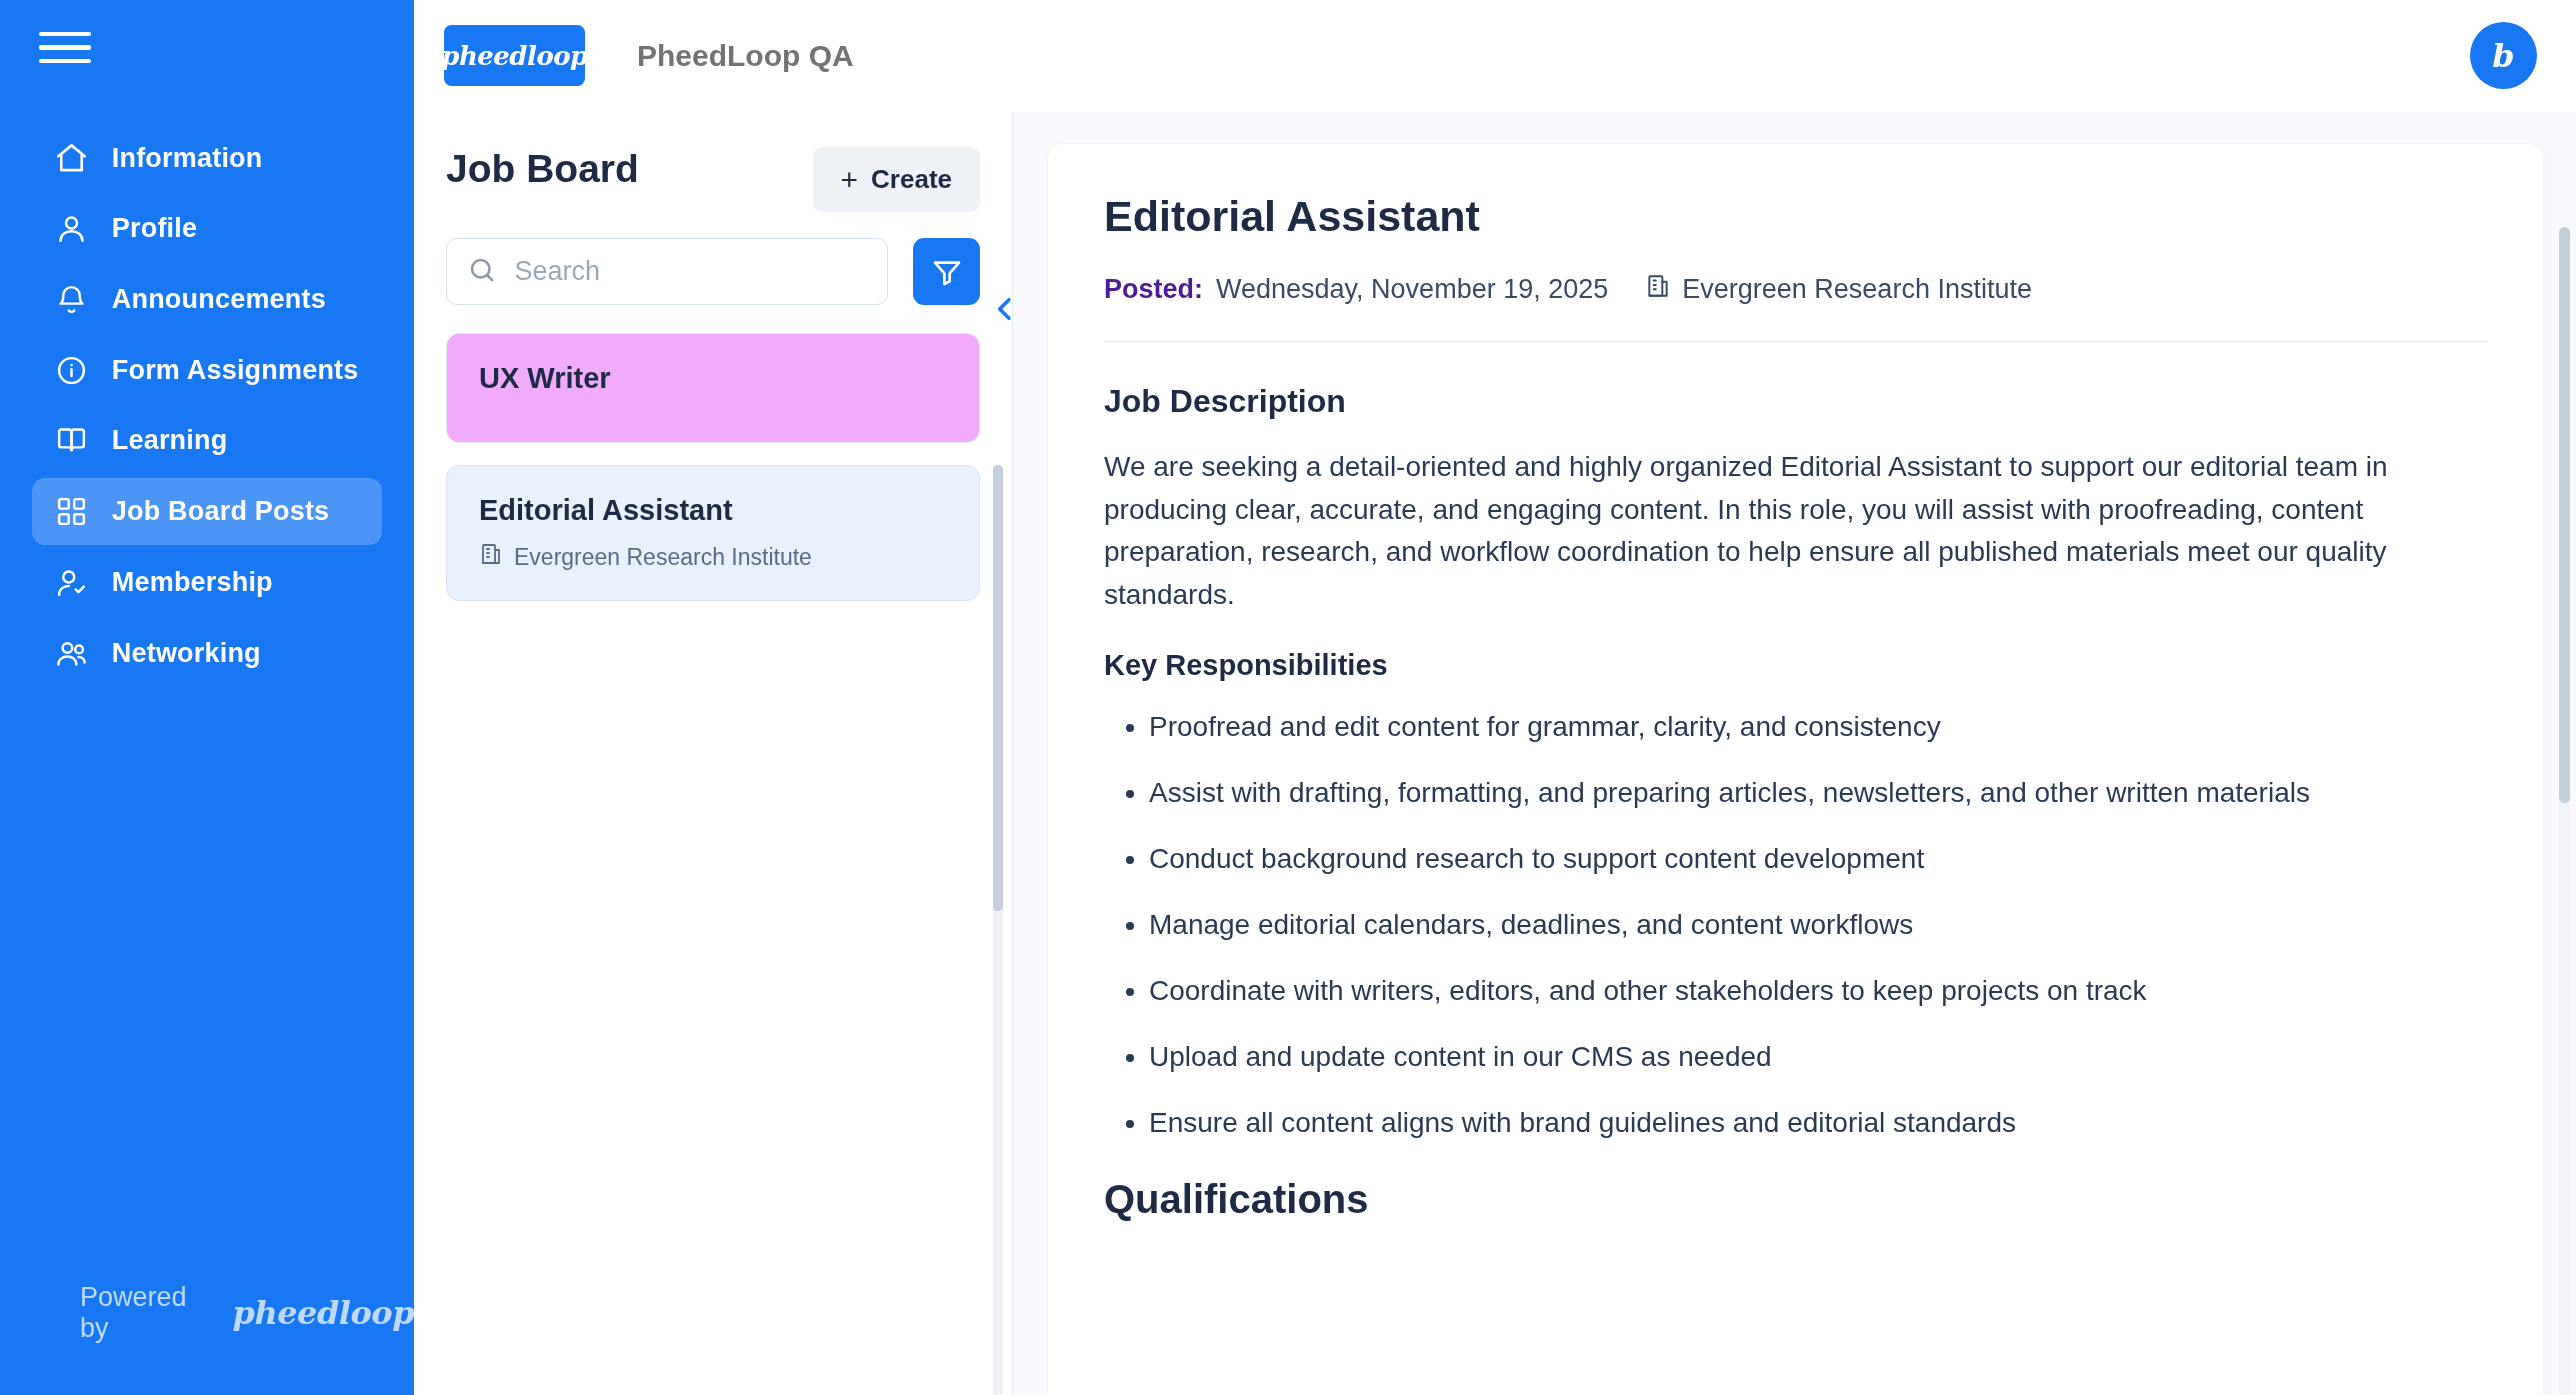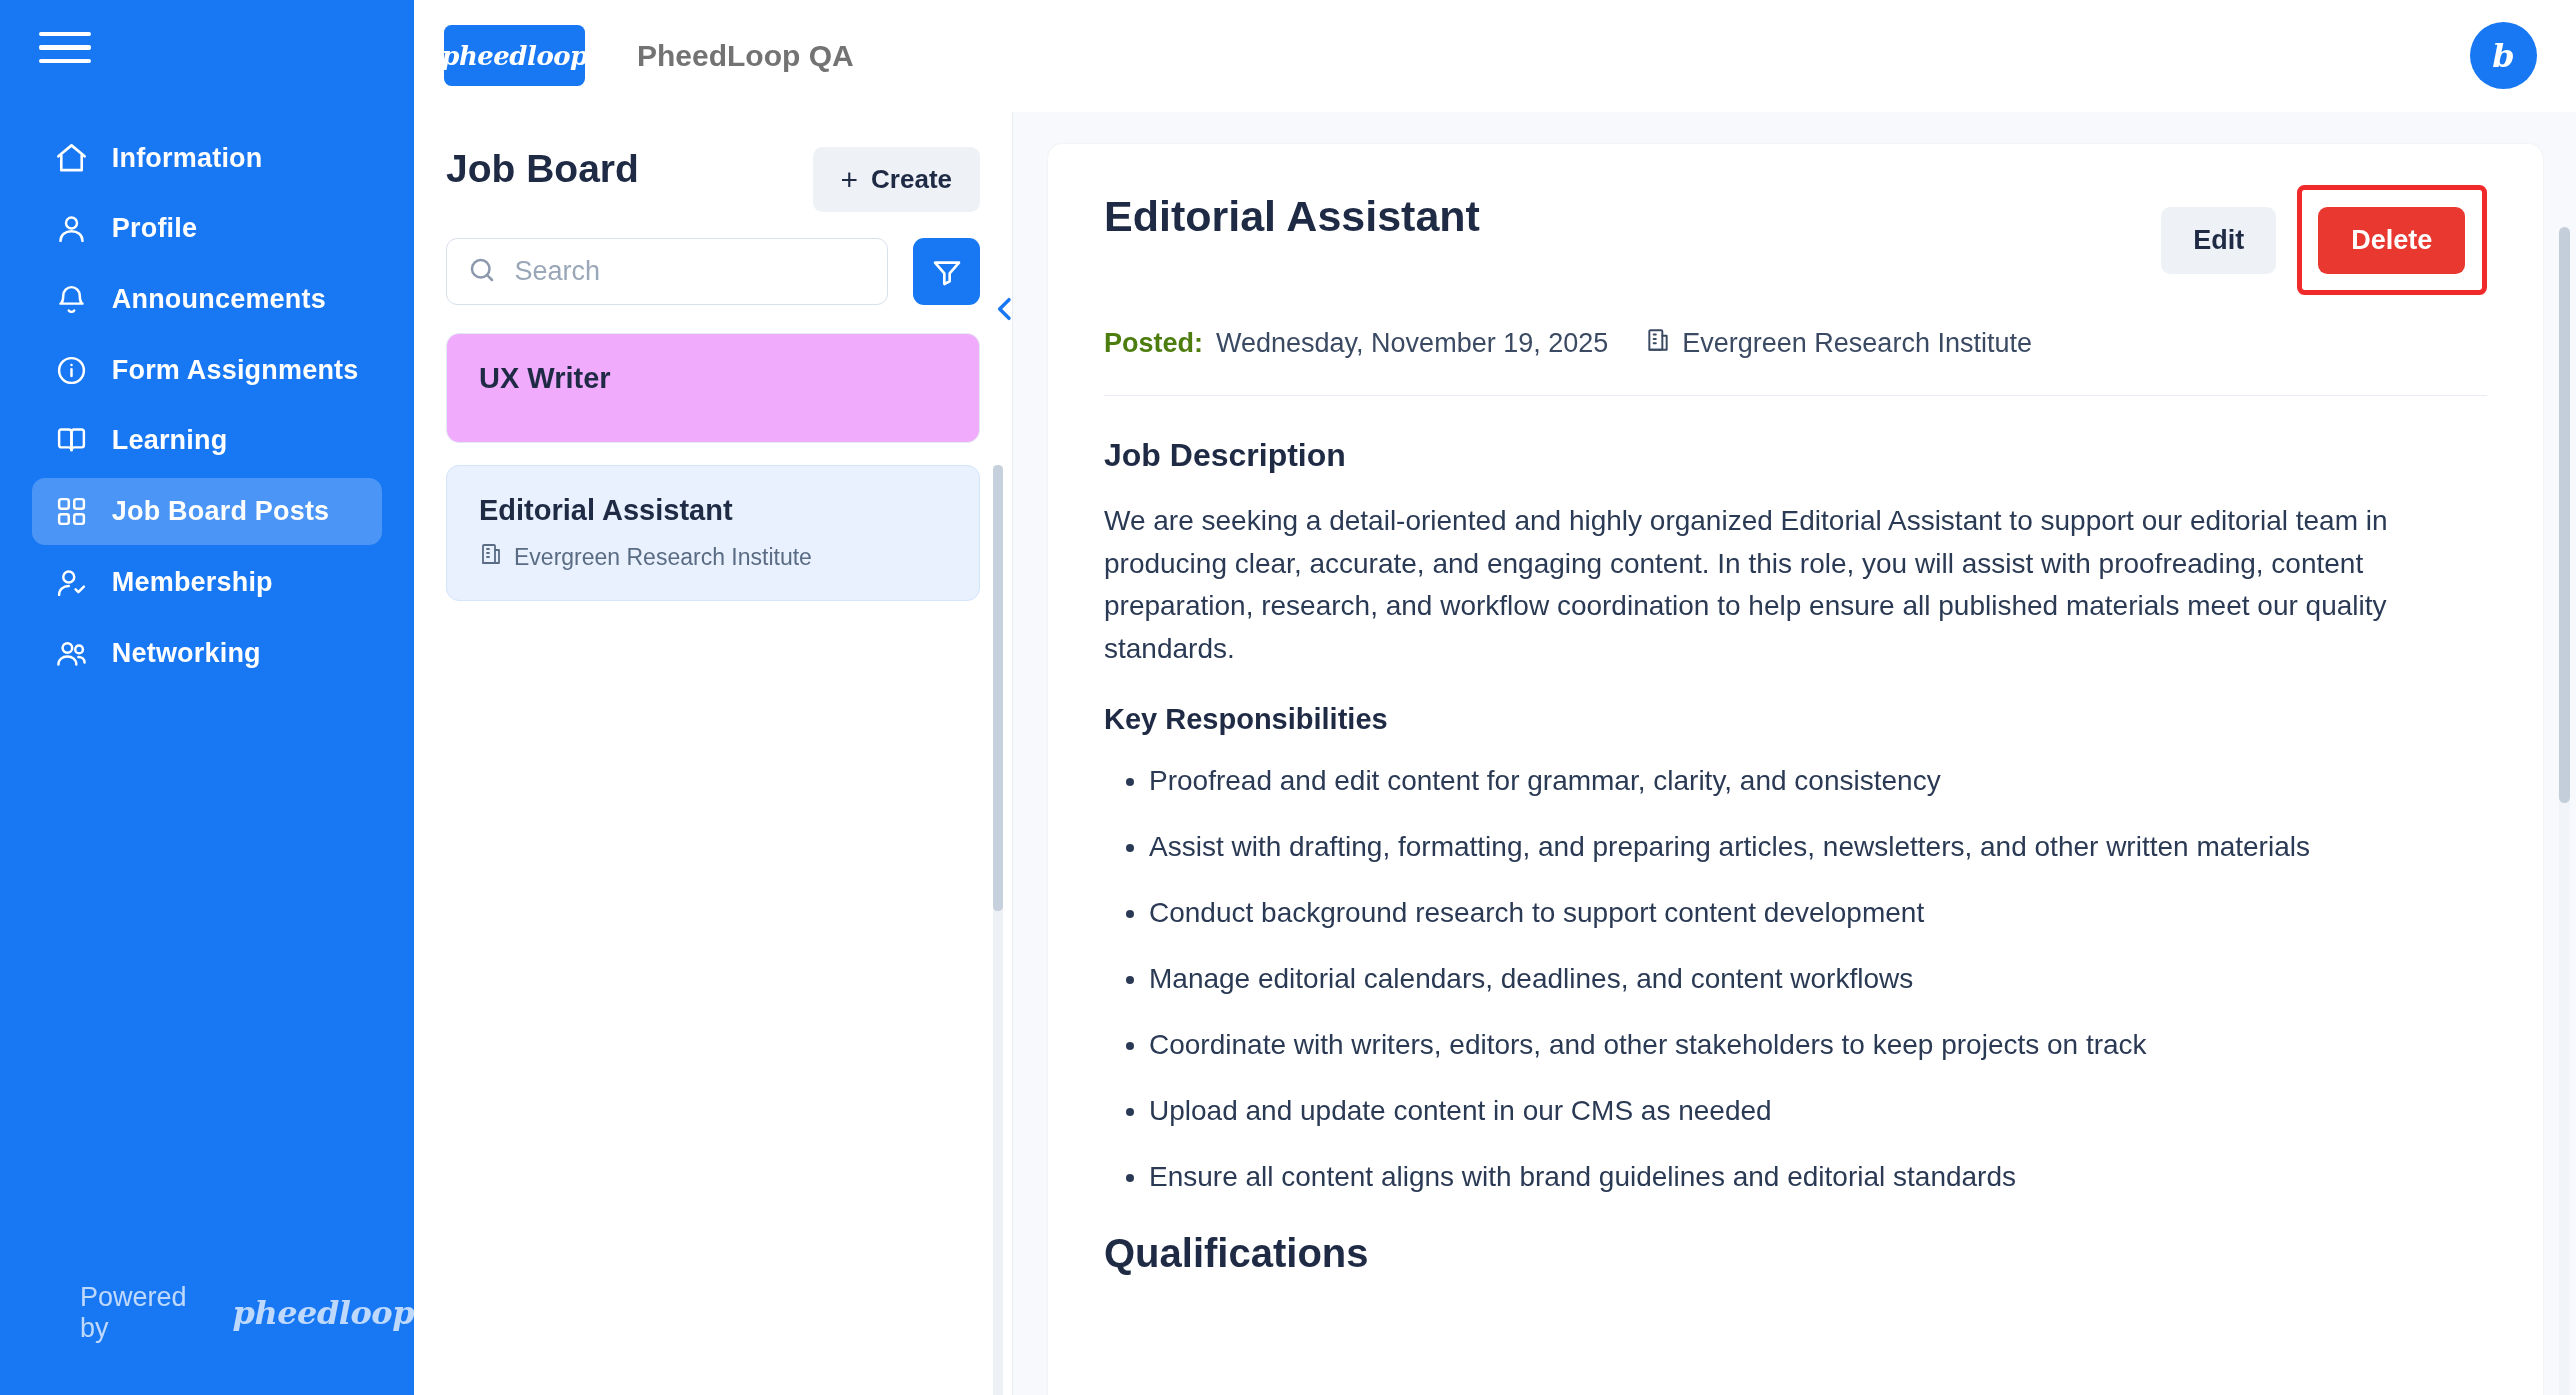--- a/index.html
+++ b/index.html
@@ -354,21 +354,21 @@
     font-family: "Liberation Sans", sans-serif;
   }
   .meta-row {
     margin-top: 32px;
     display: flex;
     align-items: center;
     gap: 13px;
     font-size: 27px;
     color: #3B4A63;
   }
-  .meta-label { font-weight: 700; color: #4d7c0f; }
+  .meta-label { font-weight: 700; color: #4c1d95; }
   .meta-org {
     display: flex; align-items: center; gap: 11px; margin-left: 24px;
     color: #3B4A63;
   }
   .divider {
     margin-top: 35px;
     height: 0.9px;
     background: #E7ECF3;
   }
   .section-title {
@@ -607,26 +607,20 @@
               <path d="m15 5-7 7 7 7"></path>
             </svg>
         </div>
       </div>
 
       <div class="detail-wrap">
         <div class="detail-card">
 
           <div class="detail-head">
             <div class="detail-title">Editorial Assistant</div>
-            <div class="detail-actions">
-              <button class="edit-btn">Edit</button>
-              <div class="delete-wrap">
-                <button class="delete-btn">Delete</button>
-              </div>
-            </div>
           </div>
 
           <div class="meta-row">
             <span class="meta-label">Posted:</span>
             <span>Wednesday, November 19, 2025</span>
             <span class="meta-org">
               <span>
                 <svg width="26" height="26" viewBox="0 0 24 24" fill="none" stroke="#3B4A63" stroke-width="1.8" stroke-linecap="round" stroke-linejoin="round">
                     <rect x="4" y="3" width="12" height="18" rx="1"></rect>
                     <path d="M16 8h4v13H4"></path>

